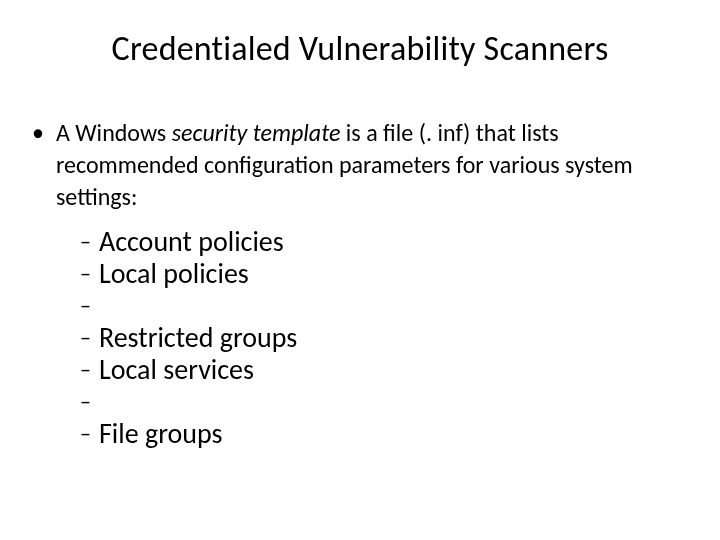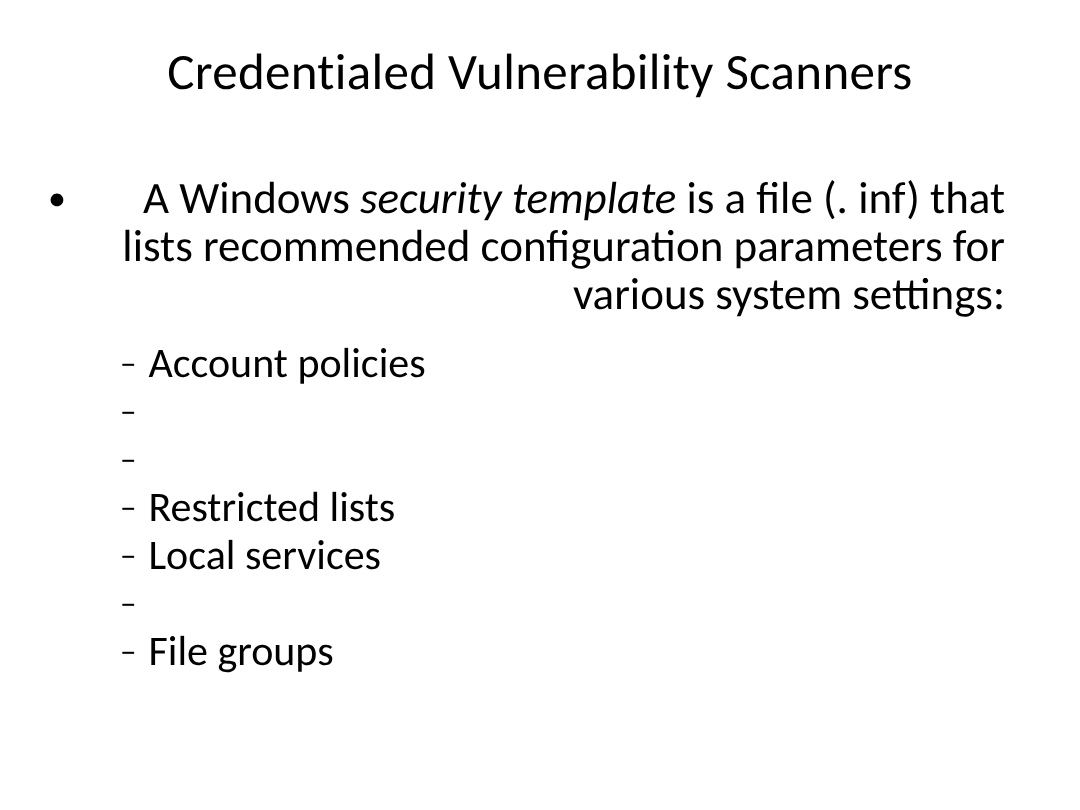--- a/index.html
+++ b/index.html
@@ -28,23 +28,22 @@
       align-items: flex-start;
       margin-bottom: 14px;
     }
     .bullet-dot {
       font-size: 24px;
       line-height: 32px;
       margin-right: 12px;
       margin-left: -18px;
     }
     .bullet-text {
-      font-size: 30px;
+      font-size: 24px;
       line-height: 32px;
-      text-align: right;
     }
     .italic {
       font-style: italic;
     }
     .sublist {
       margin-left: 30px;
     }
     .sub-item {
       display: flex;
       align-items: flex-start;
@@ -72,27 +71,28 @@
   </span>
 </div>
 
 <div class="sublist">
   <div class="sub-item">
     <span class="sub-dash">–</span>
     <span class="sub-text">Account policies</span>
   </div>
   <div class="sub-item">
     <span class="sub-dash">–</span>
+    <span class="sub-text">Local policies</span>
   </div>
   <div class="sub-item">
     <span class="sub-dash">–</span>
   </div>
   <div class="sub-item">
     <span class="sub-dash">–</span>
-    <span class="sub-text">Restricted lists</span>
+    <span class="sub-text">Restricted groups</span>
   </div>
   <div class="sub-item">
     <span class="sub-dash">–</span>
     <span class="sub-text">Local services</span>
   </div>
   <div class="sub-item">
     <span class="sub-dash">–</span>
   </div>
   <div class="sub-item">
     <span class="sub-dash">–</span>

